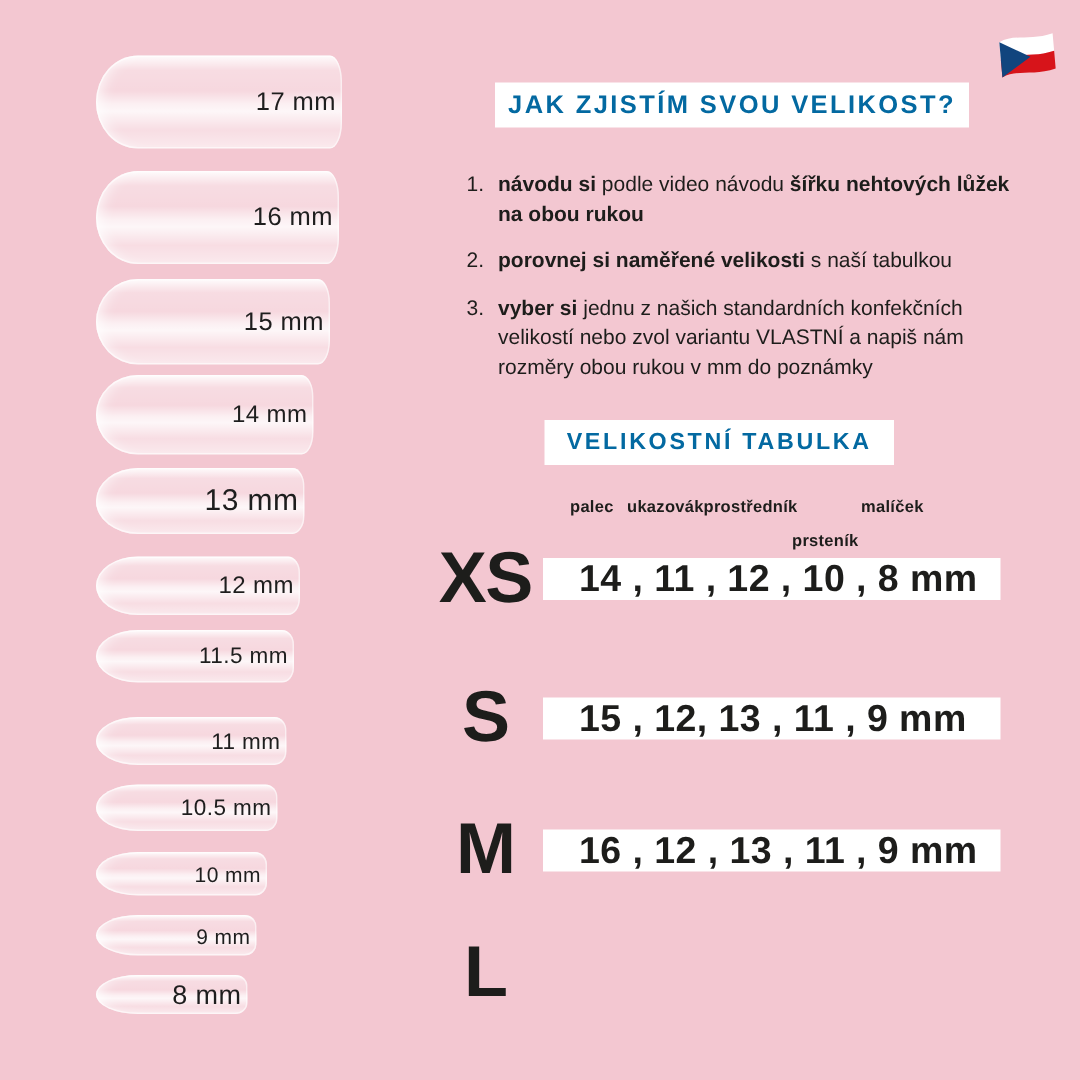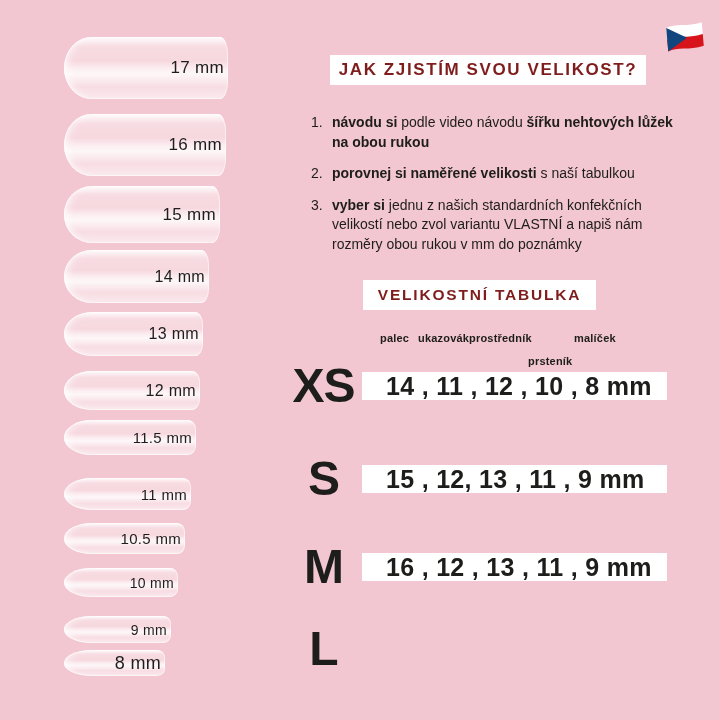--- a/index.html
+++ b/index.html
@@ -33,21 +33,21 @@
     box-shadow: inset 0 0 0 1px rgba(255,255,255,0.55), inset 8px 0 10px -6px rgba(255,255,255,0.9);
     display:flex; align-items:center; justify-content:flex-end;
     padding-right:4px;
   }
   .nail-label { color:#1e1e1e; white-space:nowrap; letter-spacing:0.3px; }
 
   
   .banner {
     position:absolute; background:#ffffff;
     display:flex; align-items:center; justify-content:center;
-    font-weight:bold; color:#7f1d1d; white-space:nowrap;
+    font-weight:bold; color:#0369a1; white-space:nowrap;
   }
   .banner-title { left:330px; top:55px; width:316px; height:30px; font-size:17px; letter-spacing:1.6px; }
   .banner-table { left:363px; top:280px; width:233px; height:30px; font-size:15.5px; letter-spacing:1.8px; }
 
   
   .howto { position:absolute; left:311px; top:113px; width:368px; font-size:14px; line-height:1.4; }
   .step { display:flex; margin-bottom:12px; }
   .step-num { flex:none; width:21px; }
   .step-text { flex:1; }
   .b { font-weight:bold; }
@@ -92,39 +92,39 @@
       </div>
     <div class="nail" style="top:114px; width:162px; height:62px; font-size:17px;">
         <span class="nail-label">16 mm</span>
       </div>
     <div class="nail" style="top:186px; width:156px; height:57px; font-size:17px;">
         <span class="nail-label">15 mm</span>
       </div>
     <div class="nail" style="top:250px; width:145px; height:53px; font-size:16px;">
         <span class="nail-label">14 mm</span>
       </div>
-    <div class="nail" style="top:312px; width:139px; height:44px; font-size:16px;">
+    <div class="nail" style="top:312px; width:139px; height:44px; font-size:20px;">
         <span class="nail-label">13 mm</span>
       </div>
     <div class="nail" style="top:371px; width:136px; height:39px; font-size:16px;">
         <span class="nail-label">12 mm</span>
       </div>
     <div class="nail" style="top:420px; width:132px; height:35px; font-size:15px;">
         <span class="nail-label">11.5 mm</span>
       </div>
     <div class="nail" style="top:478px; width:127px; height:32px; font-size:15px;">
         <span class="nail-label">11 mm</span>
       </div>
     <div class="nail" style="top:523px; width:121px; height:31px; font-size:15px;">
         <span class="nail-label">10.5 mm</span>
       </div>
     <div class="nail" style="top:568px; width:114px; height:29px; font-size:14px;">
         <span class="nail-label">10 mm</span>
       </div>
-    <div class="nail" style="top:610px; width:107px; height:27px; font-size:14px;margin-top:6px;">
+    <div class="nail" style="top:610px; width:107px; height:27px; font-size:14px;">
         <span class="nail-label">9 mm</span>
       </div>
     <div class="nail" style="top:650px; width:101px; height:26px; font-size:18px;">
         <span class="nail-label">8 mm</span>
       </div>
   </div>
 
   <div class="banner banner-title">JAK ZJISTÍM SVOU VELIKOST?</div>
 
   <div class="howto">

